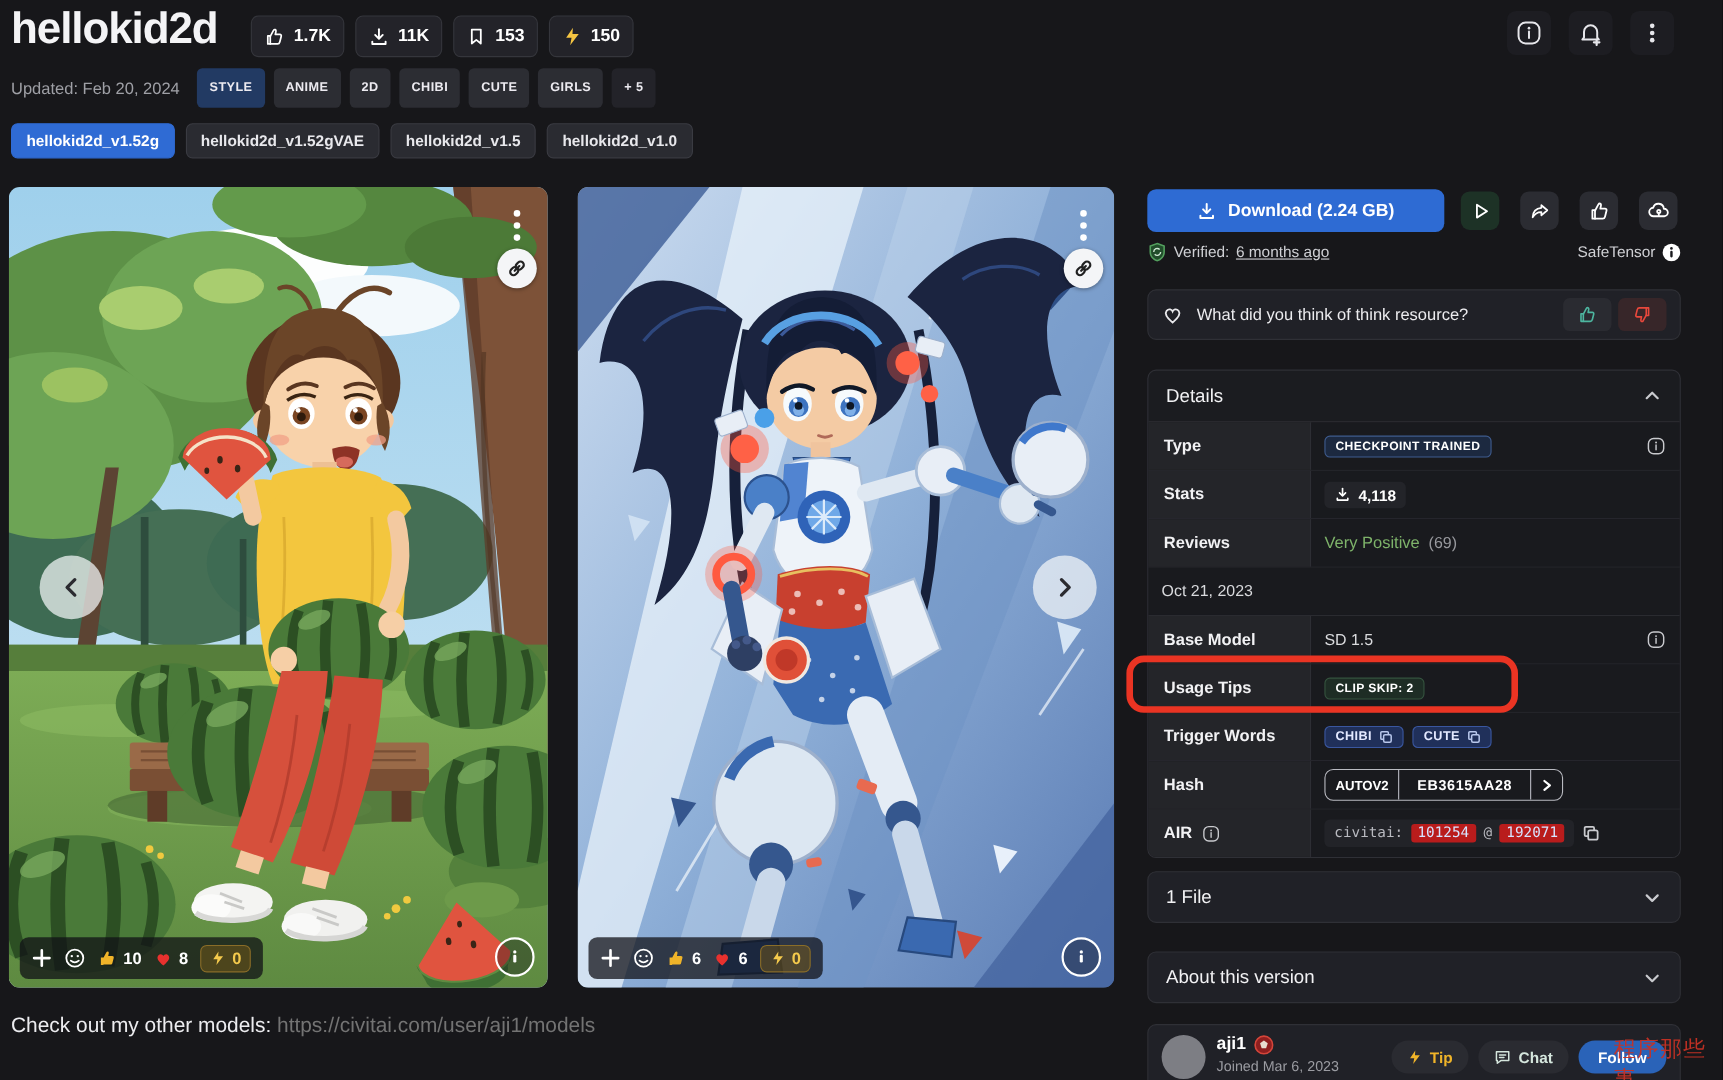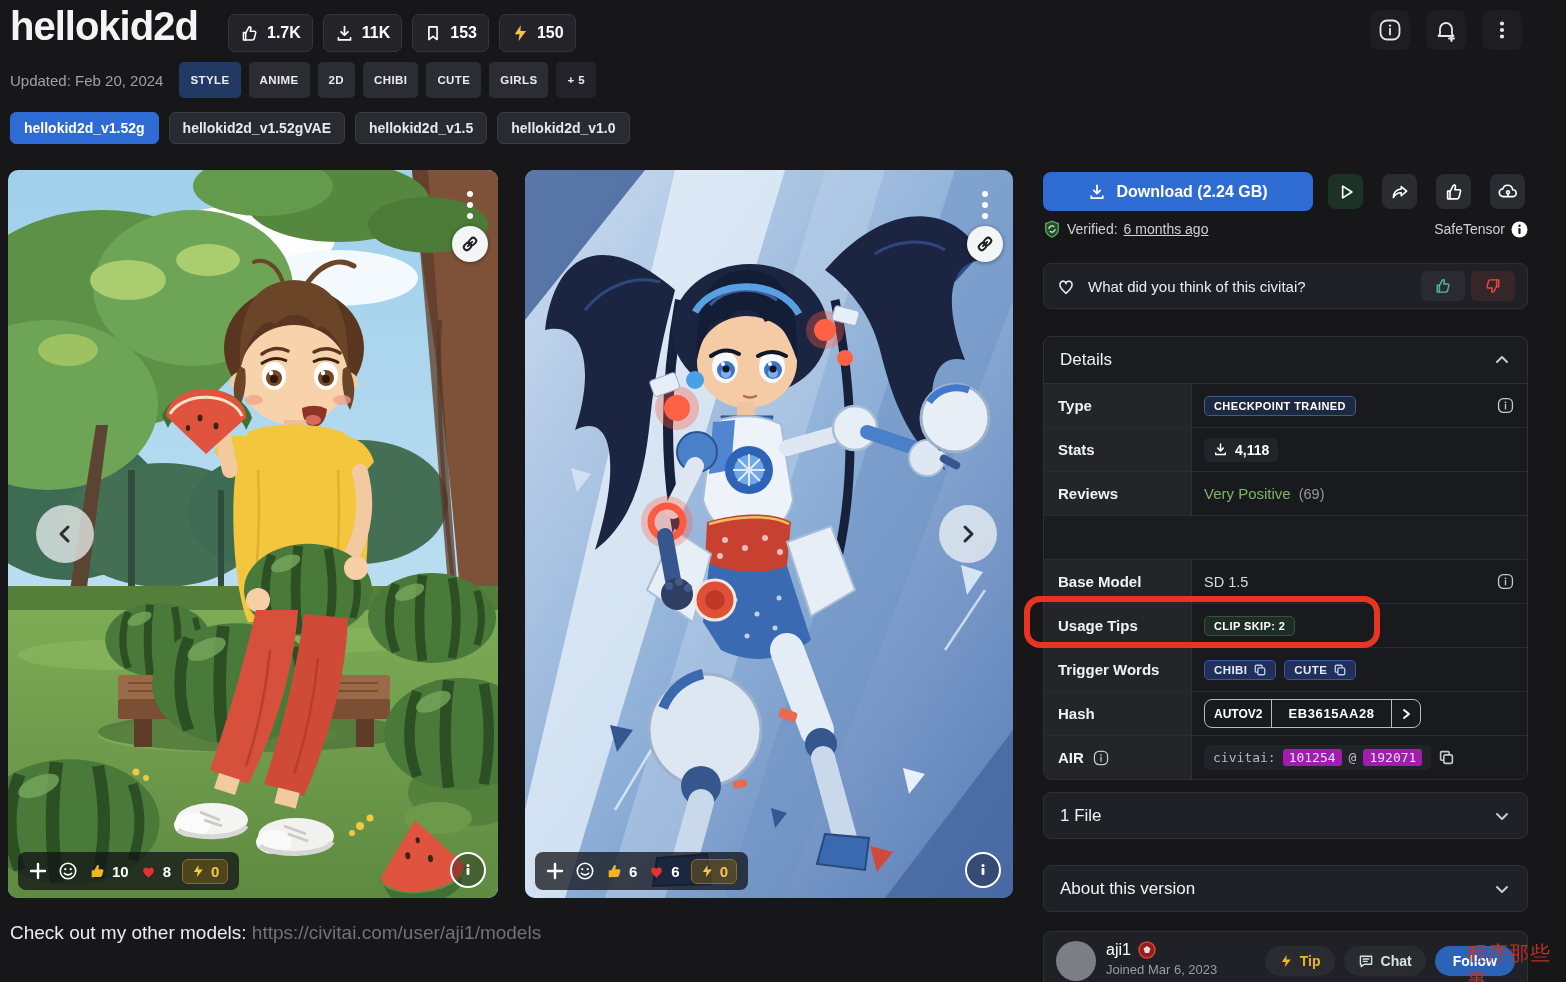--- a/index.html
+++ b/index.html
@@ -69,30 +69,30 @@
   .stat-pill{background:#232429;border-radius:5px;padding:4px 9px;display:flex;align-items:center;gap:7px;font-weight:700;color:#fff;font-size:14px;}
   .rev-good{color:#7eb36a;font-size:15px;}
   .rev-count{color:#97989d;}
   .badge-clip{background:#1e2d25;border:1.5px solid #35543f;border-radius:5px;padding:3px 9px;font-size:11px;font-weight:700;color:#fff;letter-spacing:.4px;}
   .badge-word{background:#20305a;border:1px solid #3a57a0;border-radius:5px;padding:3px 9px;font-size:11.5px;font-weight:700;color:#e3e9ff;display:flex;gap:7px;align-items:center;letter-spacing:.4px;}
   .hash-pill{display:flex;align-items:center;border:1.5px solid #b9bac1;border-radius:8px;height:27px;overflow:hidden;color:#fff;}
   .hash-type{padding:0 9px;font-weight:700;font-size:12px;border-right:1.5px solid #b9bac1;height:100%;display:flex;align-items:center;}
   .hash-val{padding:0 16px;font-size:13px;font-weight:700;letter-spacing:.6px;}
   .hash-arrow{border-left:1.5px solid #b9bac1;padding:0 8px;height:100%;display:flex;align-items:center;}
   .air-chip{background:#222328;border-radius:5px;padding:4px 9px;font-family:"DejaVu Sans Mono",monospace;font-size:13px;color:#b9bac0;display:flex;gap:7px;align-items:center;}
-  .air-hl{background:#a21caf;color:#d7e4ff;padding:1px 6px;border-radius:3px;}
+  .air-hl{background:#b91c1c;color:#d7e4ff;padding:1px 6px;border-radius:3px;}
 
   .panel{position:absolute;left:1043px;width:485px;height:47px;background:#202127;border:1px solid #2f3036;border-radius:8px;display:flex;align-items:center;padding:0 16px;font-size:17px;color:#f2f2f4;box-sizing:border-box;}
   .panel .chev{margin-left:auto;}
   .panel.files{top:792px;}
   .panel.about{top:842px;margin-top:23px;}
 
   .creator-card{position:absolute;left:1043px;top:931px;width:485px;height:60px;background:#202127;border:1px solid #2f3036;border-radius:8px 8px 0 0;display:flex;align-items:flex-start;padding:9px 12px;gap:10px;box-sizing:border-box;}
   .avatar{width:40px;height:40px;border-radius:50%;background:#7d7e84;}
-  .cname-row{display:flex;align-items:center;gap:7px;font-size:16px;font-weight:400;color:#fff;}
+  .cname-row{display:flex;align-items:center;gap:7px;font-size:16px;font-weight:700;color:#fff;}
   .joined{font-size:13px;color:#9b9ca2;margin-top:3px;}
   .cbtns{margin-left:auto;display:flex;gap:9px;margin-top:5px;}
   .pill-btn{height:30px;padding:0 14px;border-radius:15px;background:#2a2b31;display:flex;align-items:center;gap:7px;font-size:14px;font-weight:700;}
   .pill-btn.tip{color:#f0b429;}
   .pill-btn.chat{color:#d5e6dd;}
   .pill-btn.follow{background:#2a63b8;color:#fff;padding:0 18px;}
 
   .annotation{position:absolute;left:1024px;top:596px;width:356px;height:52px;border:6px solid #ea3423;border-radius:16px;z-index:50;pointer-events:none;box-sizing:border-box;}
   .watermark{position:absolute;left:1467px;top:940px;font-size:20px;color:rgba(199,49,36,.95);z-index:60;letter-spacing:1px;}
 </style>
@@ -581,21 +581,21 @@
           <circle cx="8.5" cy="4.8" r="1.2" fill="#1a1a1e"></circle>
           <rect x="7.4" y="7" width="2.2" height="6" rx="1" fill="#1a1a1e"></rect>
         </svg>
     </span>
   </div>
 
   <div class="feedback-card">
     <svg width="20" height="20" viewBox="0 0 22 22" fill="none" stroke="#e9e9ec" stroke-width="1.8">
         <path d="M11 19 C4.5 13.6 2.8 10 5 7.2 C7.3 4.5 10.2 5.9 11 7.8 C11.8 5.9 14.7 4.5 17 7.2 C19.2 10 17.5 13.6 11 19 Z"></path>
       </svg>
-    <span>What did you think of this civitai?</span>
+    <span>What did you think of think resource?</span>
     <div class="fb-btns">
       <div class="fb-btn">
         <svg width="18" height="18" viewBox="0 0 22 22" fill="none" stroke="#4db6a0" stroke-width="1.8" stroke-linejoin="round" stroke-linecap="round">
             <path d="M4 10h2.6v8.5H4z"></path>
             <path d="M6.6 10.5 10 4.2c1-1.6 3-.9 2.6 1l-.7 3.3h4.6c1.5 0 1.9 1 1.6 2.1l-1.5 5.9c-.3 1.2-1 2-2.3 2H6.6"></path>
           </svg>
       </div>
       <div class="fb-btn down">
         <svg width="18" height="18" viewBox="0 0 22 22" fill="none" stroke="#e8483c" stroke-width="1.8" stroke-linejoin="round" stroke-linecap="round" transform="rotate(180)">
             <path d="M4 10h2.6v8.5H4z"></path>
@@ -638,20 +638,23 @@
         </div>
       </div>
       <div class="drow">
         <div class="dlabel">Reviews</div>
         <div class="dvalue">
           <span class="rev-good">Very Positive</span>
           <span class="rev-count">(69)</span>
         </div>
       </div>
       <div class="drow">
+        <div class="dvalue">
+            <span>Oct 21, 2023</span>
+          </div>
       </div>
       <div class="drow">
         <div class="dlabel">Base Model</div>
         <div class="dvalue">
           <span>SD 1.5</span>
           <svg class="ml-auto" width="19" height="19" viewBox="0 0 26 26" fill="none" stroke="#c9cace" stroke-width="1.8">
               <rect x="3.5" y="3.5" width="19" height="19" rx="6.5"></rect>
               <circle cx="13" cy="8.6" r="1.2" fill="#c9cace" stroke="none"></circle>
               <path d="M13 11.6v6" stroke-linecap="round"></path>
             </svg>

